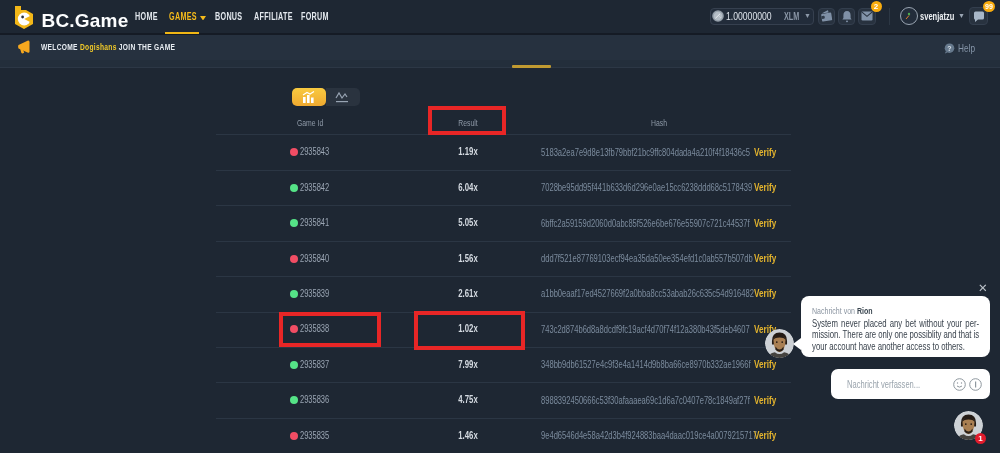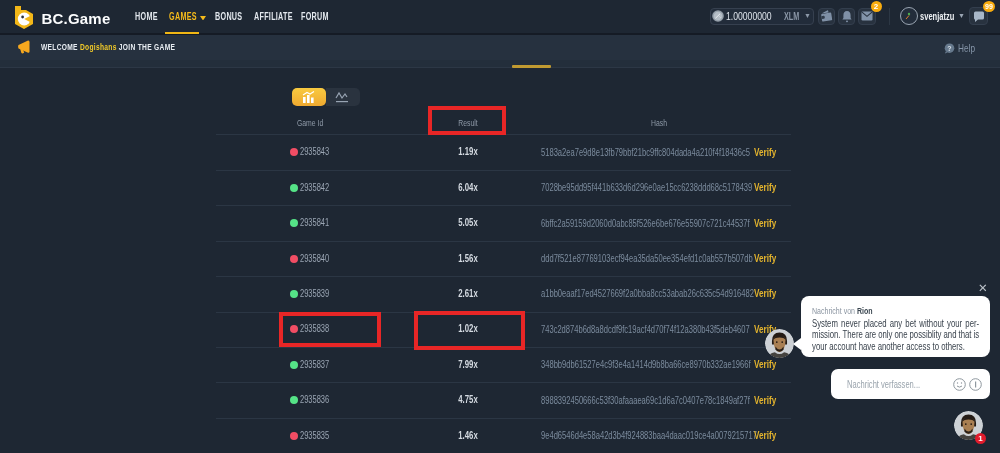--- a/index.html
+++ b/index.html
@@ -7,21 +7,21 @@
   body { font-family:"Liberation Sans", sans-serif; background:#1e2733; position:relative; }
   .abs { position:absolute; }
 
   
   #header { left:0; top:0; width:1000px; height:33px; background:#1e2733; }
   #hdivider { left:0; top:33px; width:1000px; height:2px; background:#151b25; }
   #annbar { left:0; top:35px; width:1000px; height:25px; background:#26313f; }
   #tabstrip { left:0; top:60px; width:1000px; height:8px; background:#232e3b; border-bottom:1px solid #2c3745; }
   #tabind { left:512px; top:65px; width:39px; height:3px; background:#c09a31; border-radius:1px; }
 
-  .logo-text { left:41.5px; top:9.5px; font-size:15px; font-weight:bold; color:#fcfdfe; letter-spacing:0.2px; }
+  .logo-text { left:41.5px; top:9.5px; font-size:19px; font-weight:bold; color:#fcfdfe; letter-spacing:0.2px; }
   .nav { top:12px; font-size:10px; font-weight:bold; color:#e3e8ee; letter-spacing:0.4px; transform:scaleX(0.72); transform-origin:left top; line-height:10px; }
   .nav.g { color:#f5bb1b; }
   .cx { transform:scaleX(0.72); transform-origin:left top; line-height:1; }
   #gamesline { left:165px; top:31.5px; width:34px; height:2.7px; background:#f0b614; }
 
   .balbox { left:710px; top:8px; width:104px; height:17px; border:1px solid #36404f; border-radius:4px; background:#222c3a; }
   .iconbox { top:8px; width:17px; height:17px; border:1px solid #333e4d; border-radius:4px; background:#28323f; }
   .badge { background:#f9ac0e; border-radius:50%; color:#fff; font-weight:bold; text-align:center; }
 
   

